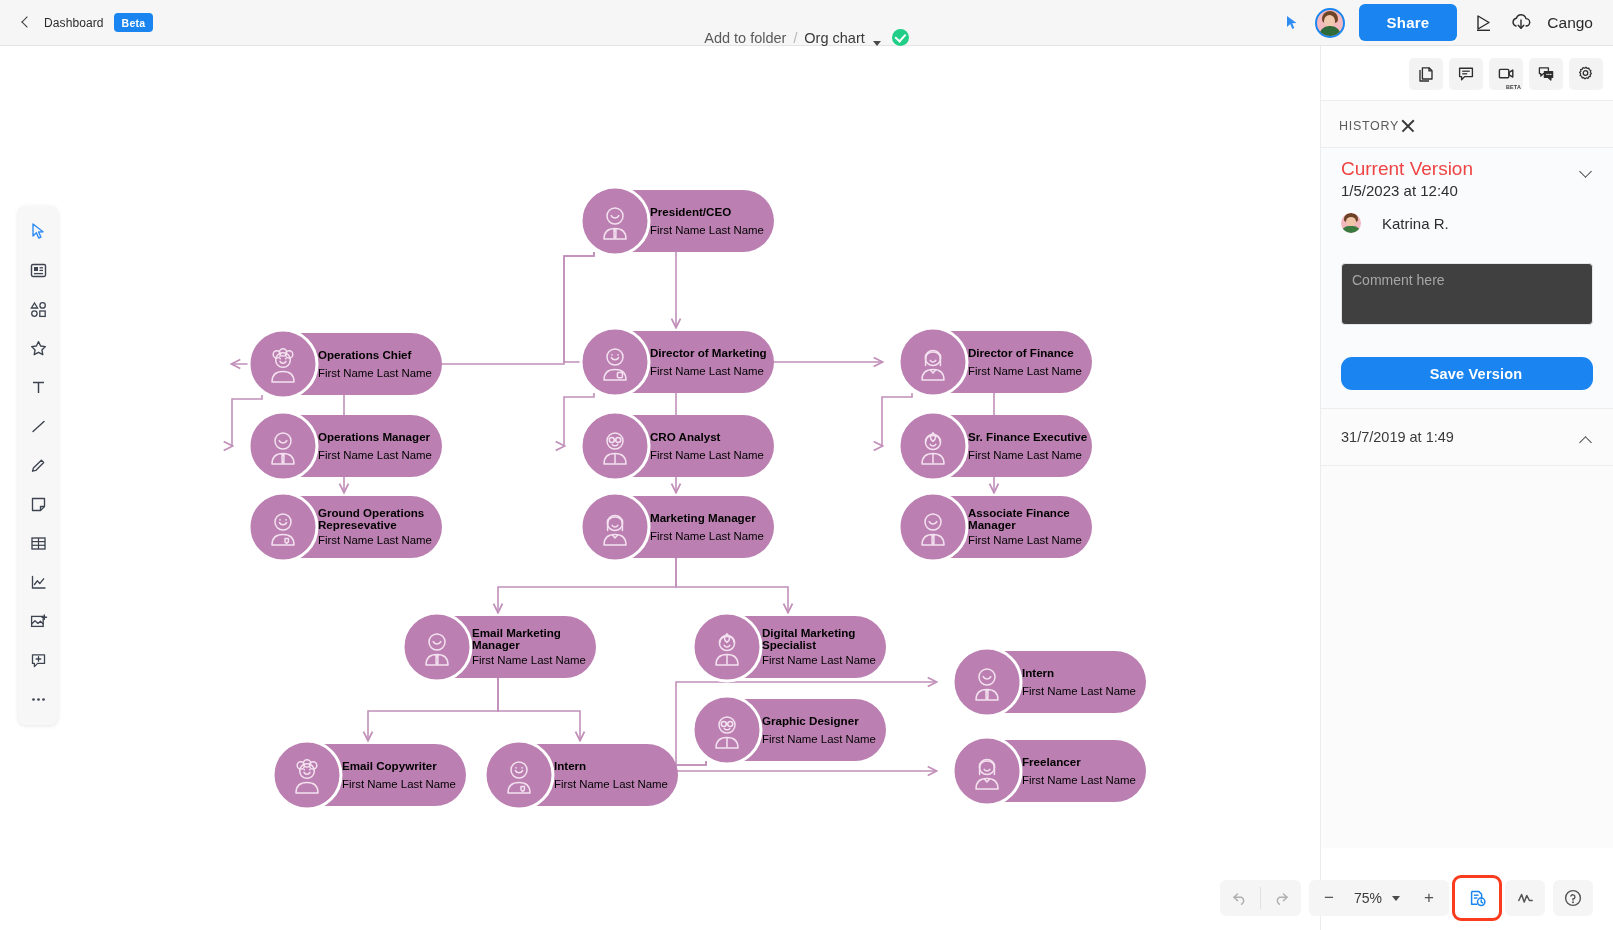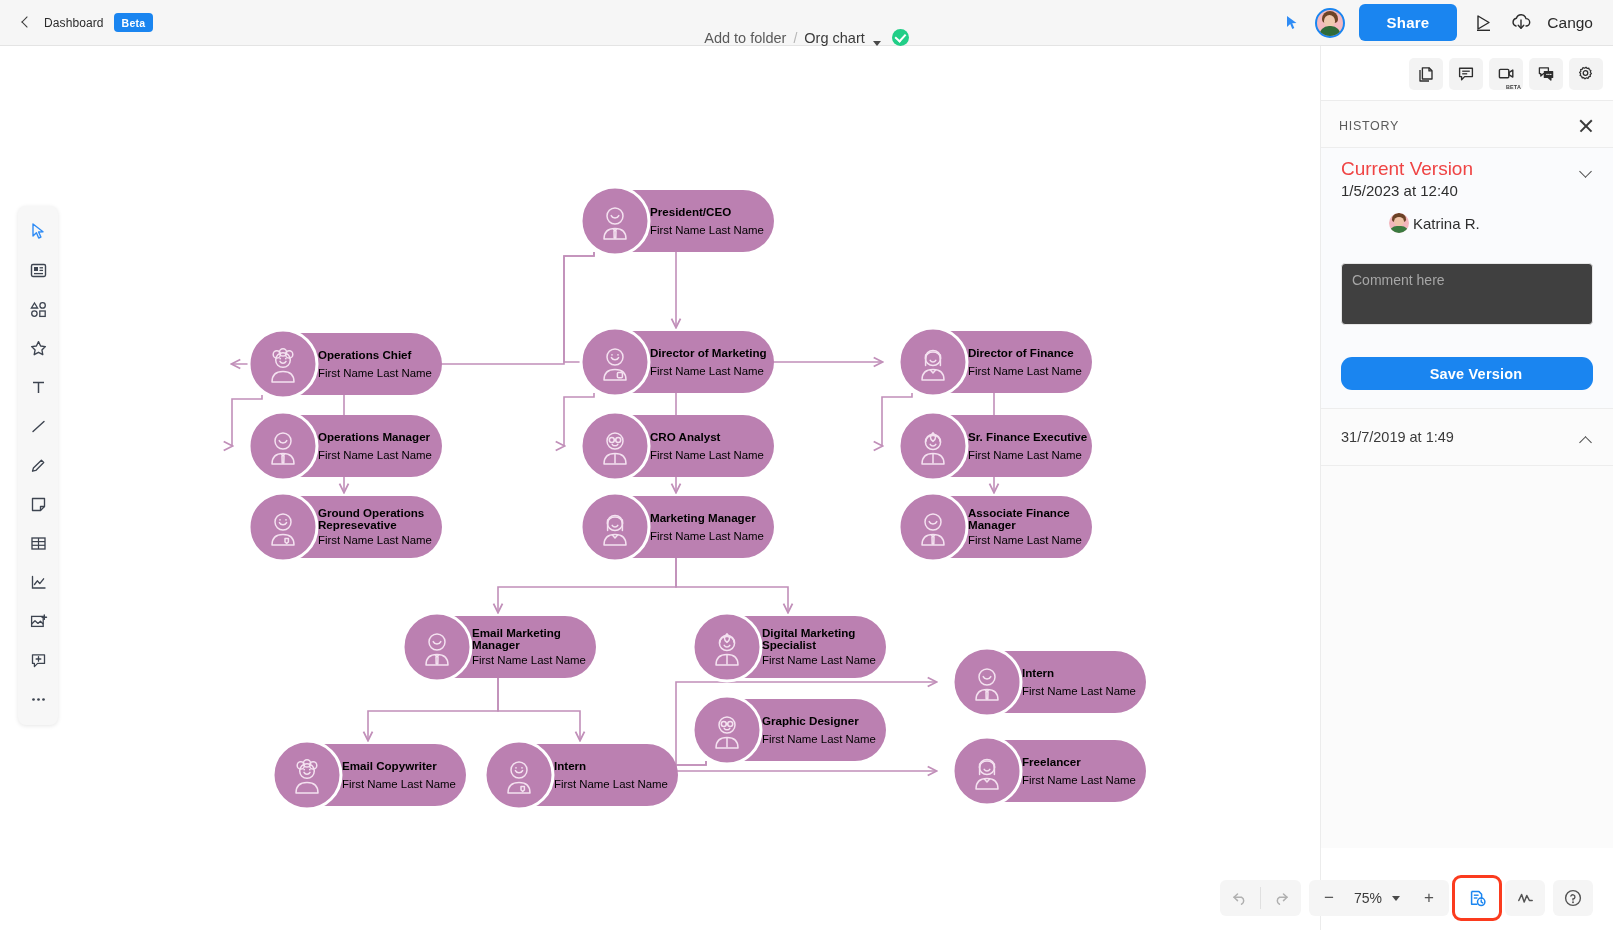--- a/index.html
+++ b/index.html
@@ -140,21 +140,21 @@
   .rp-tool .beta-sub {
     position: absolute; bottom: 0px; right: 2px;
     font-size: 5.4px; letter-spacing: .2px; color: #3a3a3a; font-weight: bold;
   }
   .history-card {
     margin: 2px 0 0 0; background: #fbfbfb;
     border-top: 1px solid #ececec;
     height: 748px;
   }
   .hist-head {
-    display: flex; align-items: center; justify-content: space-between;
+    display: flex; align-items: center; 
     padding: 16px 18px 12px 18px;
   }
   .hist-label { font-size: 12.5px; letter-spacing: .7px; color: #5b5b5b; }
   .close-x { width: 18px; height: 18px; cursor: pointer; position: relative; }
   .close-x::before, .close-x::after {
     content:""; position: absolute; left: 1px; top: 8px; width: 16px; height: 1.6px;
     background: #3a3a3a;
   }
   .close-x::before { transform: rotate(45deg); }
   .close-x::after  { transform: rotate(-45deg); }
@@ -166,21 +166,21 @@
   .ver-row { display: flex; align-items: flex-start; justify-content: space-between; }
   .ver-title { font-size: 19px; color: #ef4444; }
   .ver-date { font-size: 15px; color: #2e2e2e; margin-top: 2px; }
   .chev { width: 14px; height: 14px; position: relative; cursor: pointer; flex: none; margin-top: 6px;}
   .chev::before {
     content:""; position: absolute; left: 2px; top: 3px; width: 8px; height: 8px;
     border-right: 1.6px solid #4a4a4a; border-bottom: 1.6px solid #4a4a4a;
     transform: rotate(45deg);
   }
   .chev.up::before { transform: rotate(-135deg); top: 5px;}
-  .author-row { display: flex; align-items: center; gap: 4px; margin-top: 14px; margin-left: 48px; }
+  .author-row { display: flex; align-items: center; gap: 21px; margin-top: 14px; }
   .author-av {
     width: 20px; height: 20px; border-radius: 50%; background: #f2b6bd;
     overflow: hidden; position: relative; flex: none;
   }
   .author-av .ah { position:absolute; left:3px; top:0px; width:14px; height:9px; background:#6b4226; border-radius:7px 7px 3px 3px;}
   .author-av .af { position:absolute; left:5px; top:3.5px; width:10px; height:9px; background:#efc4a9; border-radius:50%;}
   .author-av .ab { position:absolute; left:0px; bottom:-1px; width:20px; height:8px; background:#3a7a3f; border-radius:8px 8px 0 0;}
   .author-name { font-size: 15px; color: #2e2e2e; }
   .comment-box {
     margin-top: 30px; width: 100%; height: 62px;

